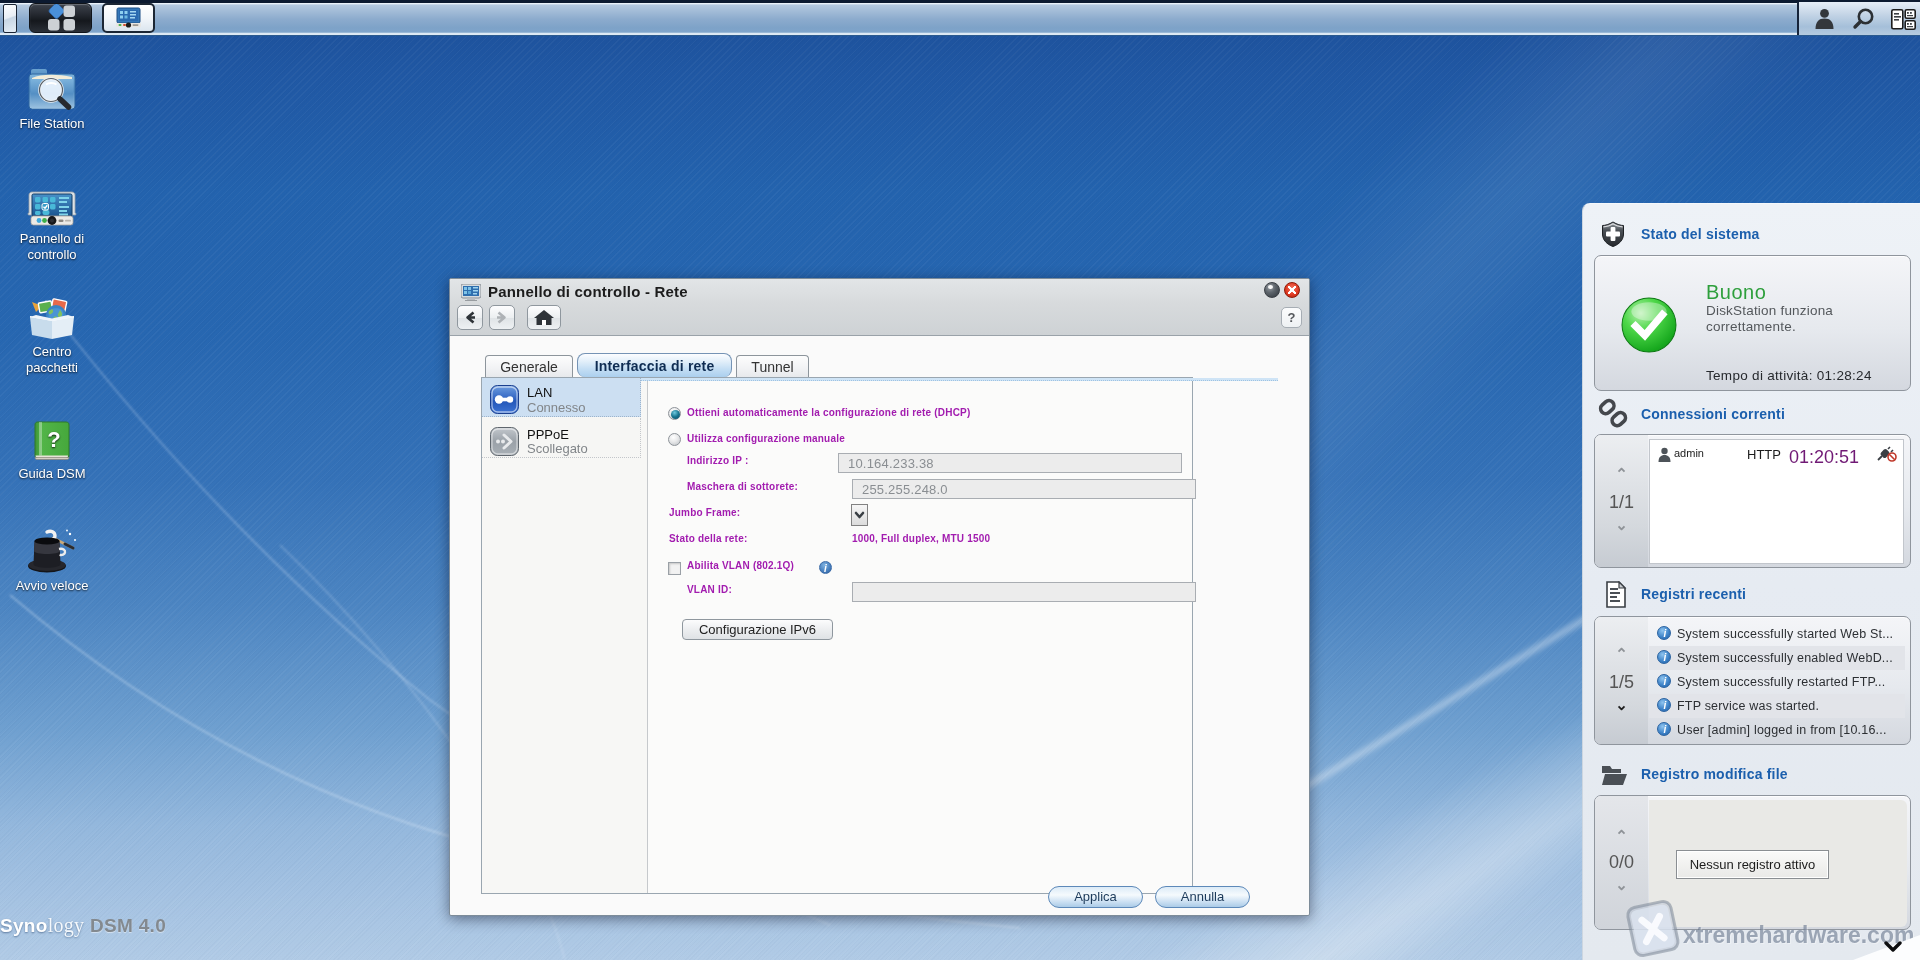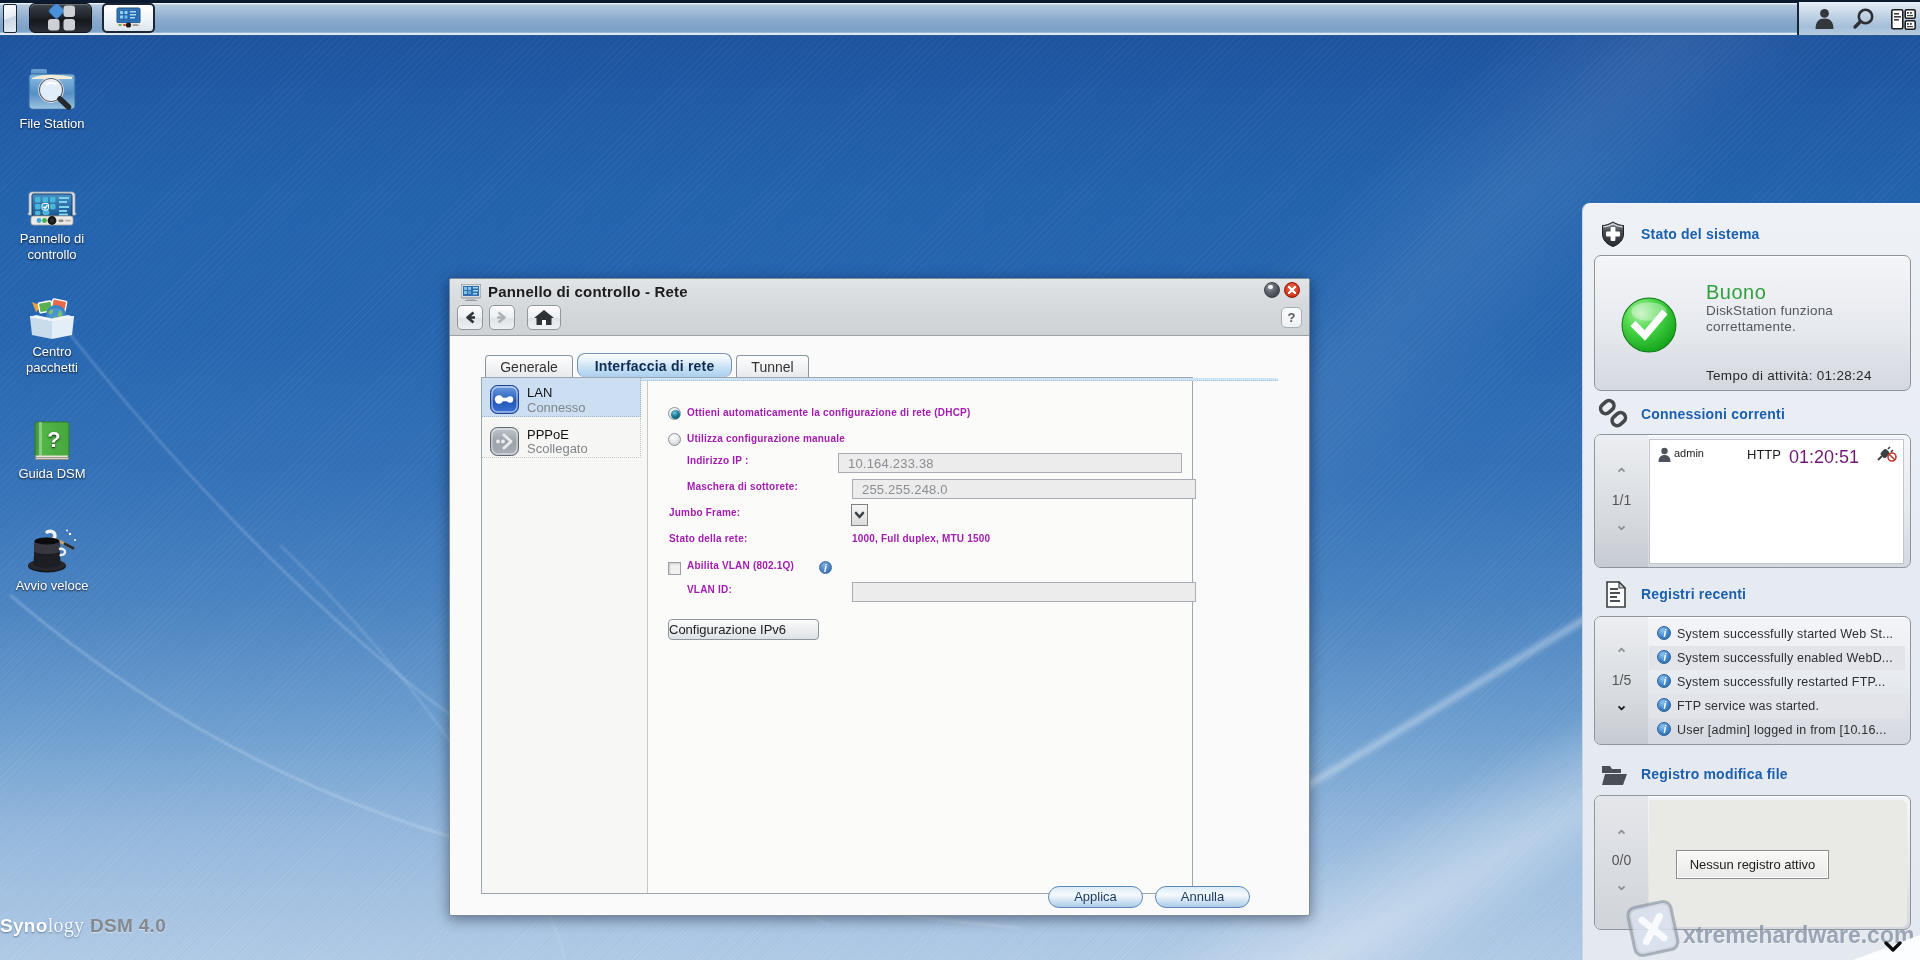--- a/index.html
+++ b/index.html
@@ -98,36 +98,36 @@
 .finput { position:absolute; width:344px; height:20px; background:#ececec; border:1px solid #a9adb2; font-size:13px; color:#8a8e92; padding:2px 0 0 9px; letter-spacing:.2px; }
 .radio { position:absolute; width:13px; height:13px; border-radius:50%;
   background:radial-gradient(circle at 40% 30%, #ffffff 0%, #e8e9ea 45%, #babec2 100%); border:1px solid #8e9399; }
 #radio1::after { content:""; position:absolute; left:2px; top:2px; width:9px; height:9px; border-radius:50%;
   background:radial-gradient(circle at 40% 30%, #6fc8de 0%, #17748f 50%, #0a4a66 100%); }
 #checkbox { position:absolute; left:186px; top:184px; width:13px; height:13px; background:#f2f2f2; border:1px solid #9aa0a6; box-shadow:inset 1px 1px 2px rgba(0,0,0,.18); }
 #infoicon { position:absolute; left:337px; top:183px; width:13px; height:13px; border-radius:50%;
   background:radial-gradient(circle at 40% 30%, #7fb2e0 0%, #4a82c0 55%, #2b5d9b 100%); border:1px solid #3c6ca8;
   color:#fff; font-size:10px; font-weight:bold; text-align:center; line-height:13px; font-style:italic; }
 #dropdown { position:absolute; left:369px; top:126px; width:17px; height:22px; background:linear-gradient(180deg,#f6f6f6 0,#dcdcdc 100%); border:1px solid #818181; }
-#ipv6btn { position:absolute; left:186px; top:241px; width:151px; height:21px; border:1px solid #8f979e; border-radius:4px;
-  background:linear-gradient(180deg, #fcfcfd 0%, #ebedef 55%, #dfe2e5 100%); font-size:13px; color:#222; line-height:19px; }
+#ipv6btn { position:absolute; left:200px; top:241px; width:151px; height:21px; border:1px solid #8f979e; border-radius:4px;
+  background:linear-gradient(180deg, #fcfcfd 0%, #ebedef 55%, #dfe2e5 100%); font-size:13px; color:#222; text-align:center; line-height:19px; }
 .pillbtn { position:absolute; width:95px; height:22px; border:1px solid #5d89b9; border-radius:11px;
   background:linear-gradient(180deg, #dcebf7 0%, #f5fafd 40%, #cadff2 75%, #abcbe7 100%);
   font-size:13px; color:#1c3a5a; text-align:center; line-height:20px;margin-top:24px; }
 
 
 #rpanel { left:1582px; top:203px; width:338px; height:757px;
   background:linear-gradient(180deg, #eef2f7 0%, #e6ebf2 50%, #e4e9ef 100%);
   border-top:1px solid #f5f8fb; border-left:1px solid #cdd6e0; border-radius:8px 0 0 0; }
 .whead { position:absolute; font-size:14px; font-weight:bold; color:#1b5fad; letter-spacing:.2px; }
 .wbox { position:absolute; left:11px; width:317px; border:1px solid #8f959d; border-radius:7px;
   background:linear-gradient(180deg, #f4f5f8 0%, #e6e9ee 55%, #d4d8df 100%); box-shadow:inset 0 1px 0 #fdfdfe; }
 .scrollstrip { position:absolute; left:0; top:0; height:100%; width:53px;
   background:linear-gradient(180deg, #eceef1 0%, #d4d8dd 70%, #c6cbd2 100%); border-radius:6px 0 0 6px; }
-.pgnum { position:absolute; font-size:14px; color:#555; width:53px; text-align:center; }
+.pgnum { position:absolute; font-size:18px; color:#555; width:53px; text-align:center; }
 .chev { position:absolute; width:53px; text-align:center; font-size:15px; color:#8f9398; font-weight:bold; }
 
 .logrow { position:absolute; left:0; width:256px; height:24px; }
 .li { position:absolute; left:8px; top:4px; width:14px; height:14px; border-radius:50%;
   background:radial-gradient(circle at 38% 30%, #8fc4ef 0%, #3f84c9 55%, #1f5fa6 100%); border:1px solid #2a62a0; }
 .li::after { content:"i"; position:absolute; left:0; top:0; width:14px; text-align:center; font-size:10px; line-height:14px; color:#fff; font-weight:bold; font-style:italic; }
 .lt { position:absolute; left:28px; top:5px; font-size:12.5px; color:#2c2f33; white-space:nowrap; letter-spacing:.2px; }
 
 
 #dsmlogo { left:0; top:914px; width:1920px; text-align:left; font-size:19px; font-weight:bold; letter-spacing:.3px; }

